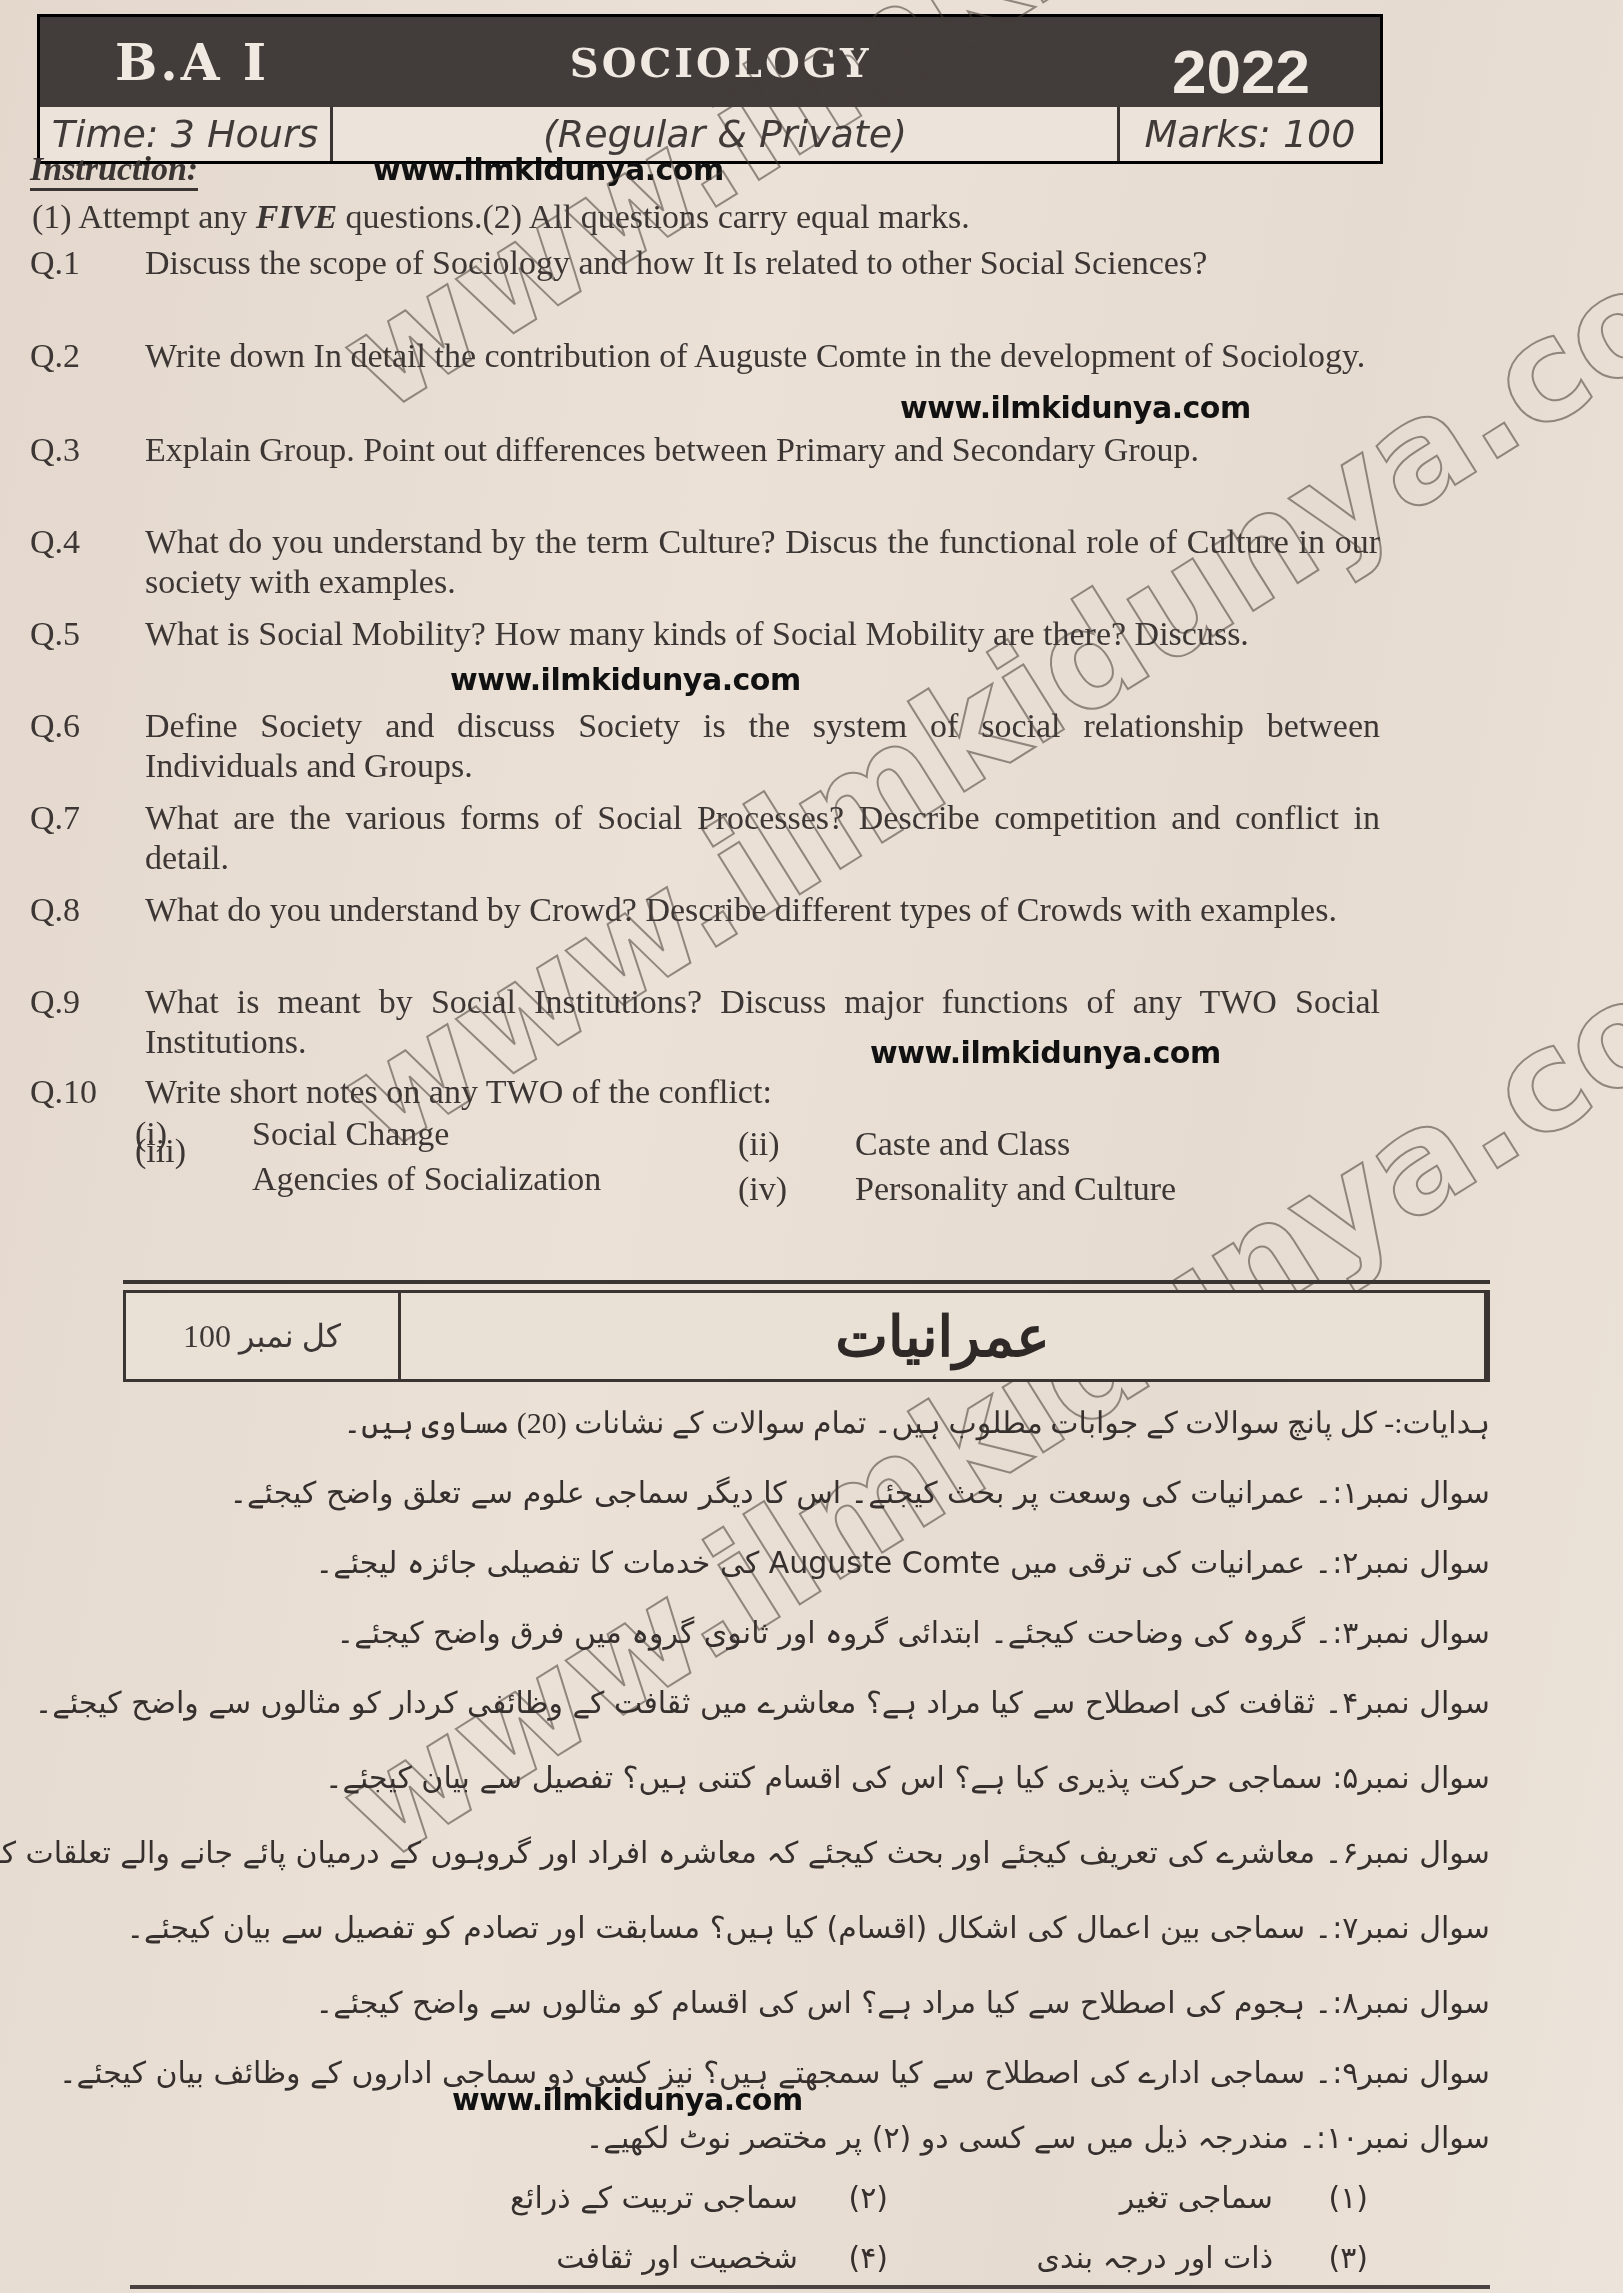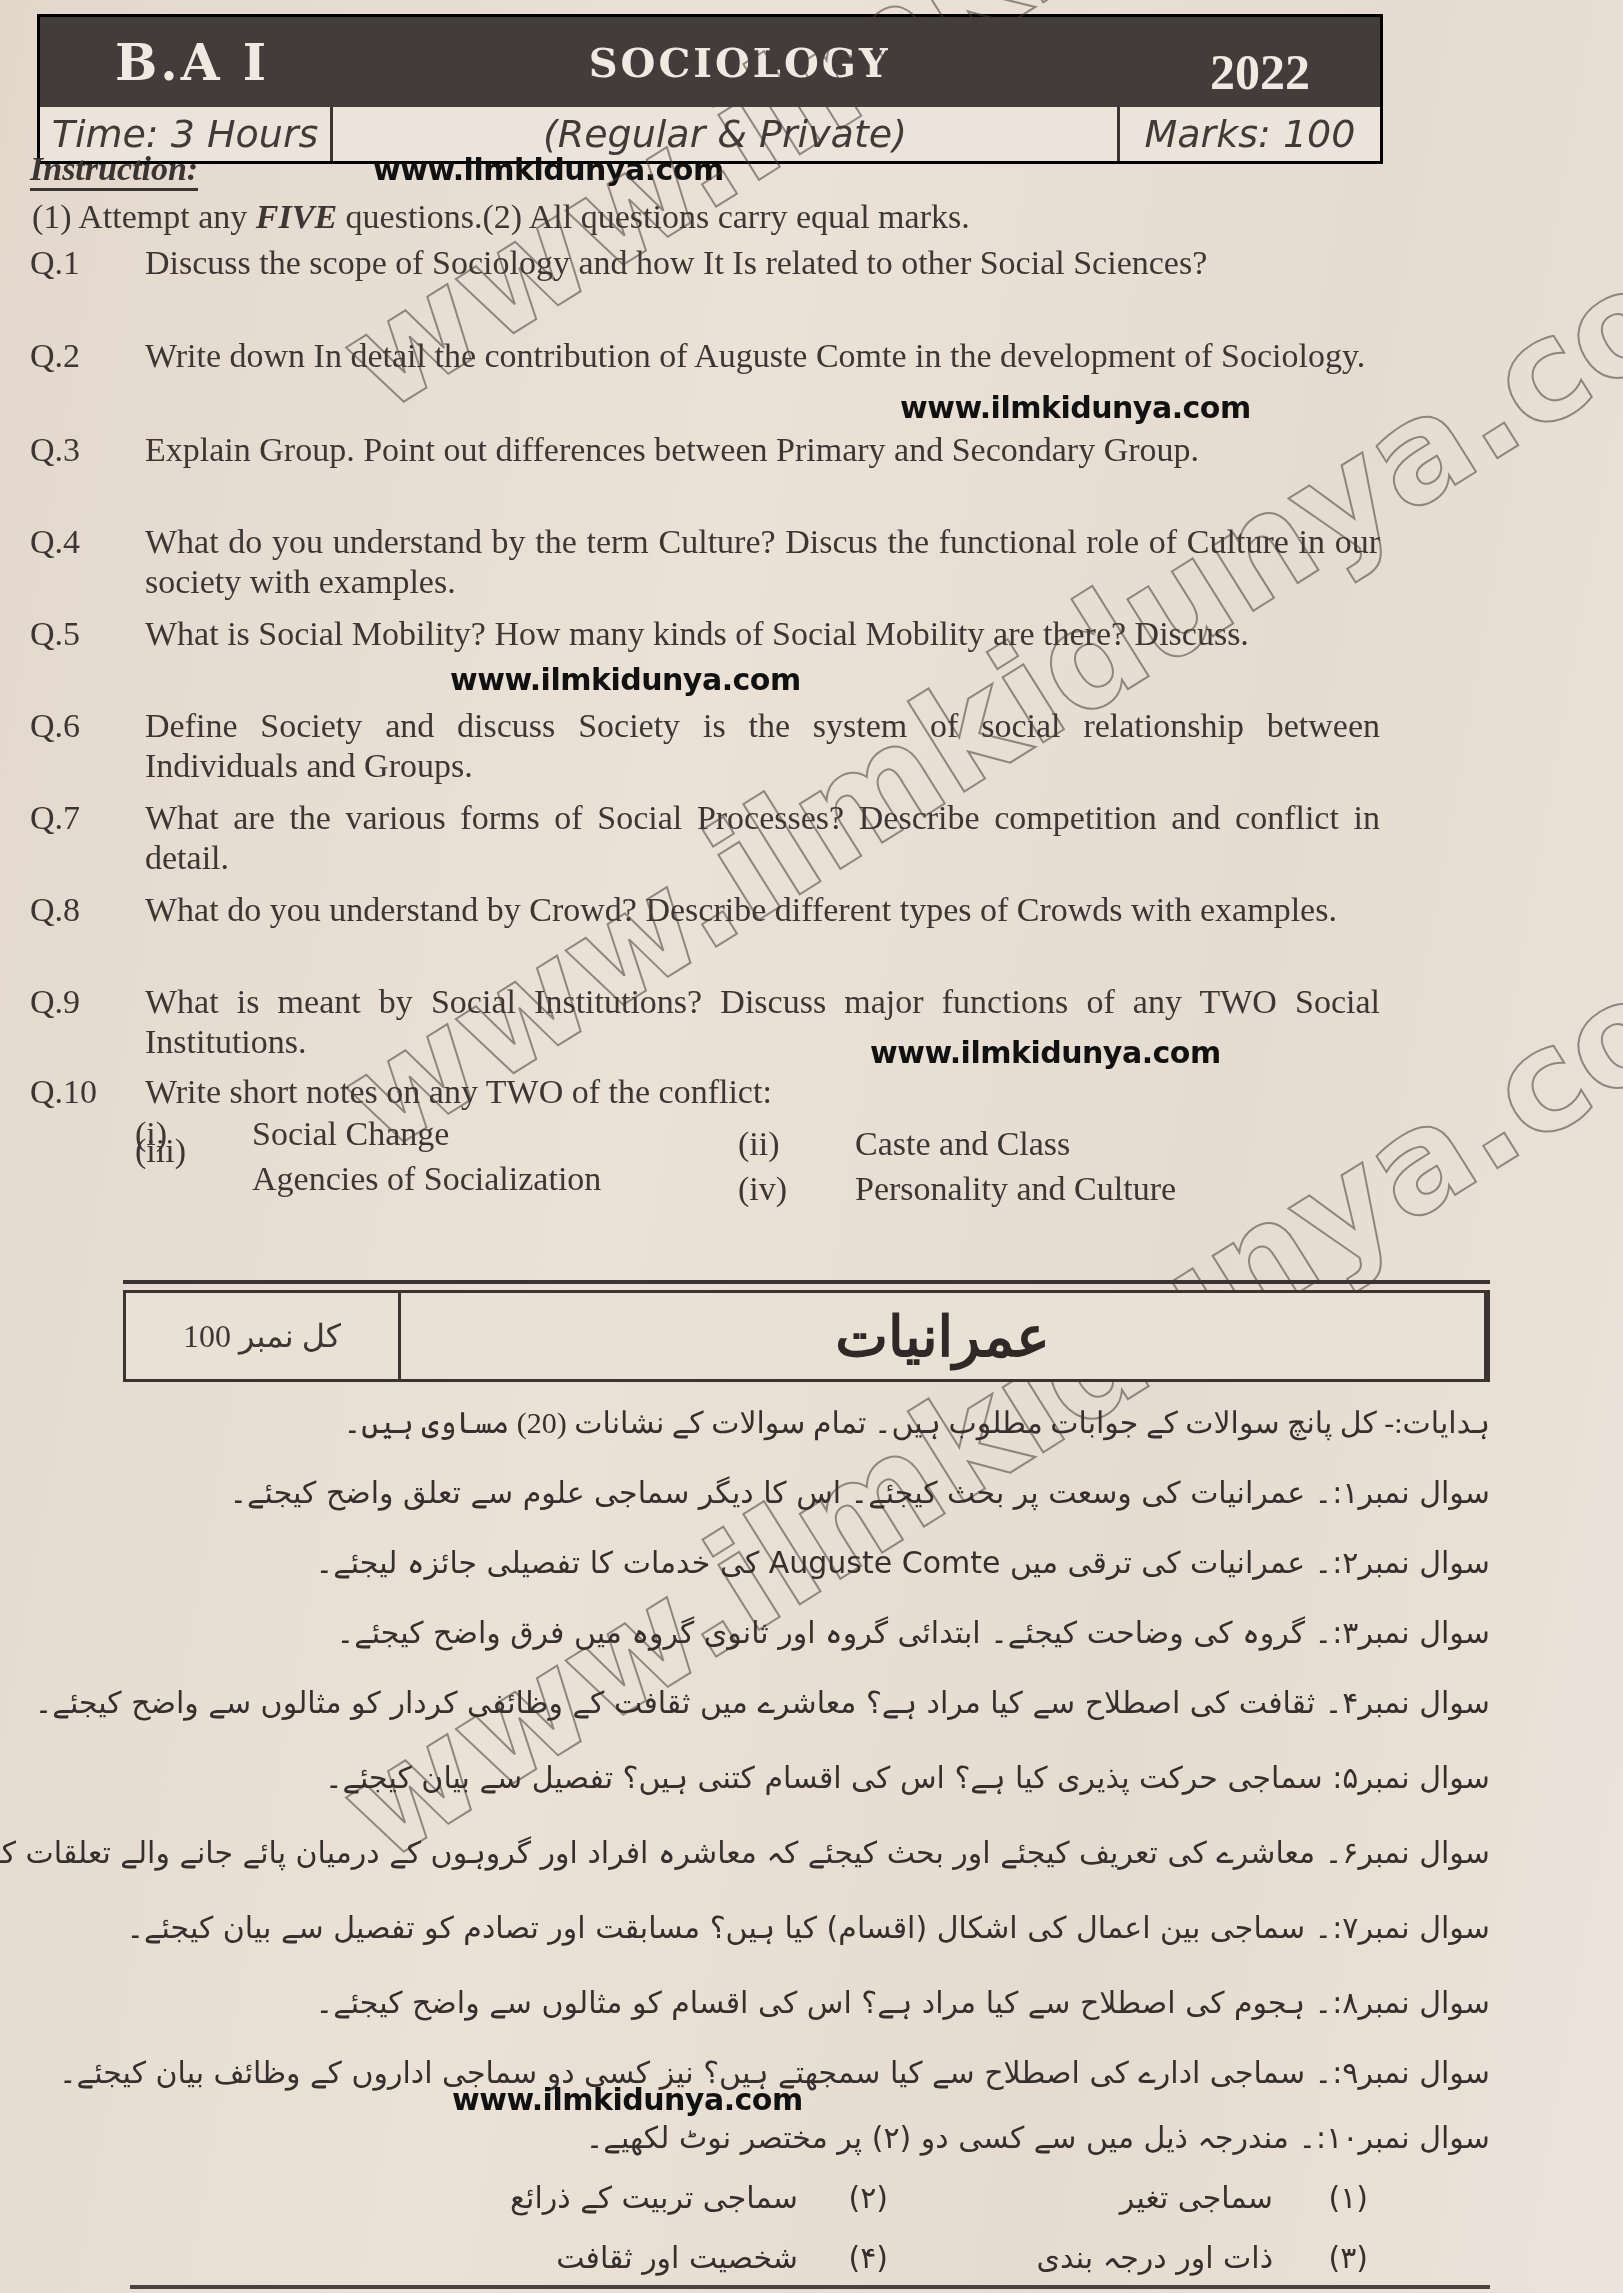--- a/index.html
+++ b/index.html
@@ -14,21 +14,21 @@
   .header {
     position:absolute; left:37px; top:14px; width:1346px; height:150px;
     border:3px solid #000000; box-sizing:border-box;
   }
   .header-top {
     height:90px; background:#423c3a; display:flex; align-items:center; justify-content:space-between;
     padding:0 70px 0 75px; color:#f0e9e2;
   }
   .hdr-class { font-family:"DejaVu Serif", serif; font-weight:bold; font-size:50px; letter-spacing:3px; }
   .hdr-subject { font-family:"DejaVu Serif", serif; font-weight:bold; font-size:40px; letter-spacing:3px; }
-  .hdr-year { font-family:Liberation Serif, serif; font-weight:bold; font-size:50px; margin-top:19px; }
+  .hdr-year { font-family:Liberation Sans, sans-serif; font-weight:bold; font-size:62px; margin-top:19px; }
   .header-bottom { display:flex; height:54px; background:#ece3da; }
   .hb-cell { display:flex; align-items:center; justify-content:center; font-family:"DejaVu Sans", sans-serif; font-style:italic; font-size:38px; color:#403a38; border-right:3px solid #3a3432; }
   .hb-time { width:290px; }
   .hb-type { flex:1; }
   .hb-marks { width:260px; border-right:none; }
   .instruction-label {
     position:absolute; left:30px; top:150px; font-family:"Liberation Serif", serif; font-weight:bold; font-style:italic; font-size:34px;
     color:#3a3432; border-bottom:3px solid #3a3432; line-height:38px;
   }
   .watermark-text {

